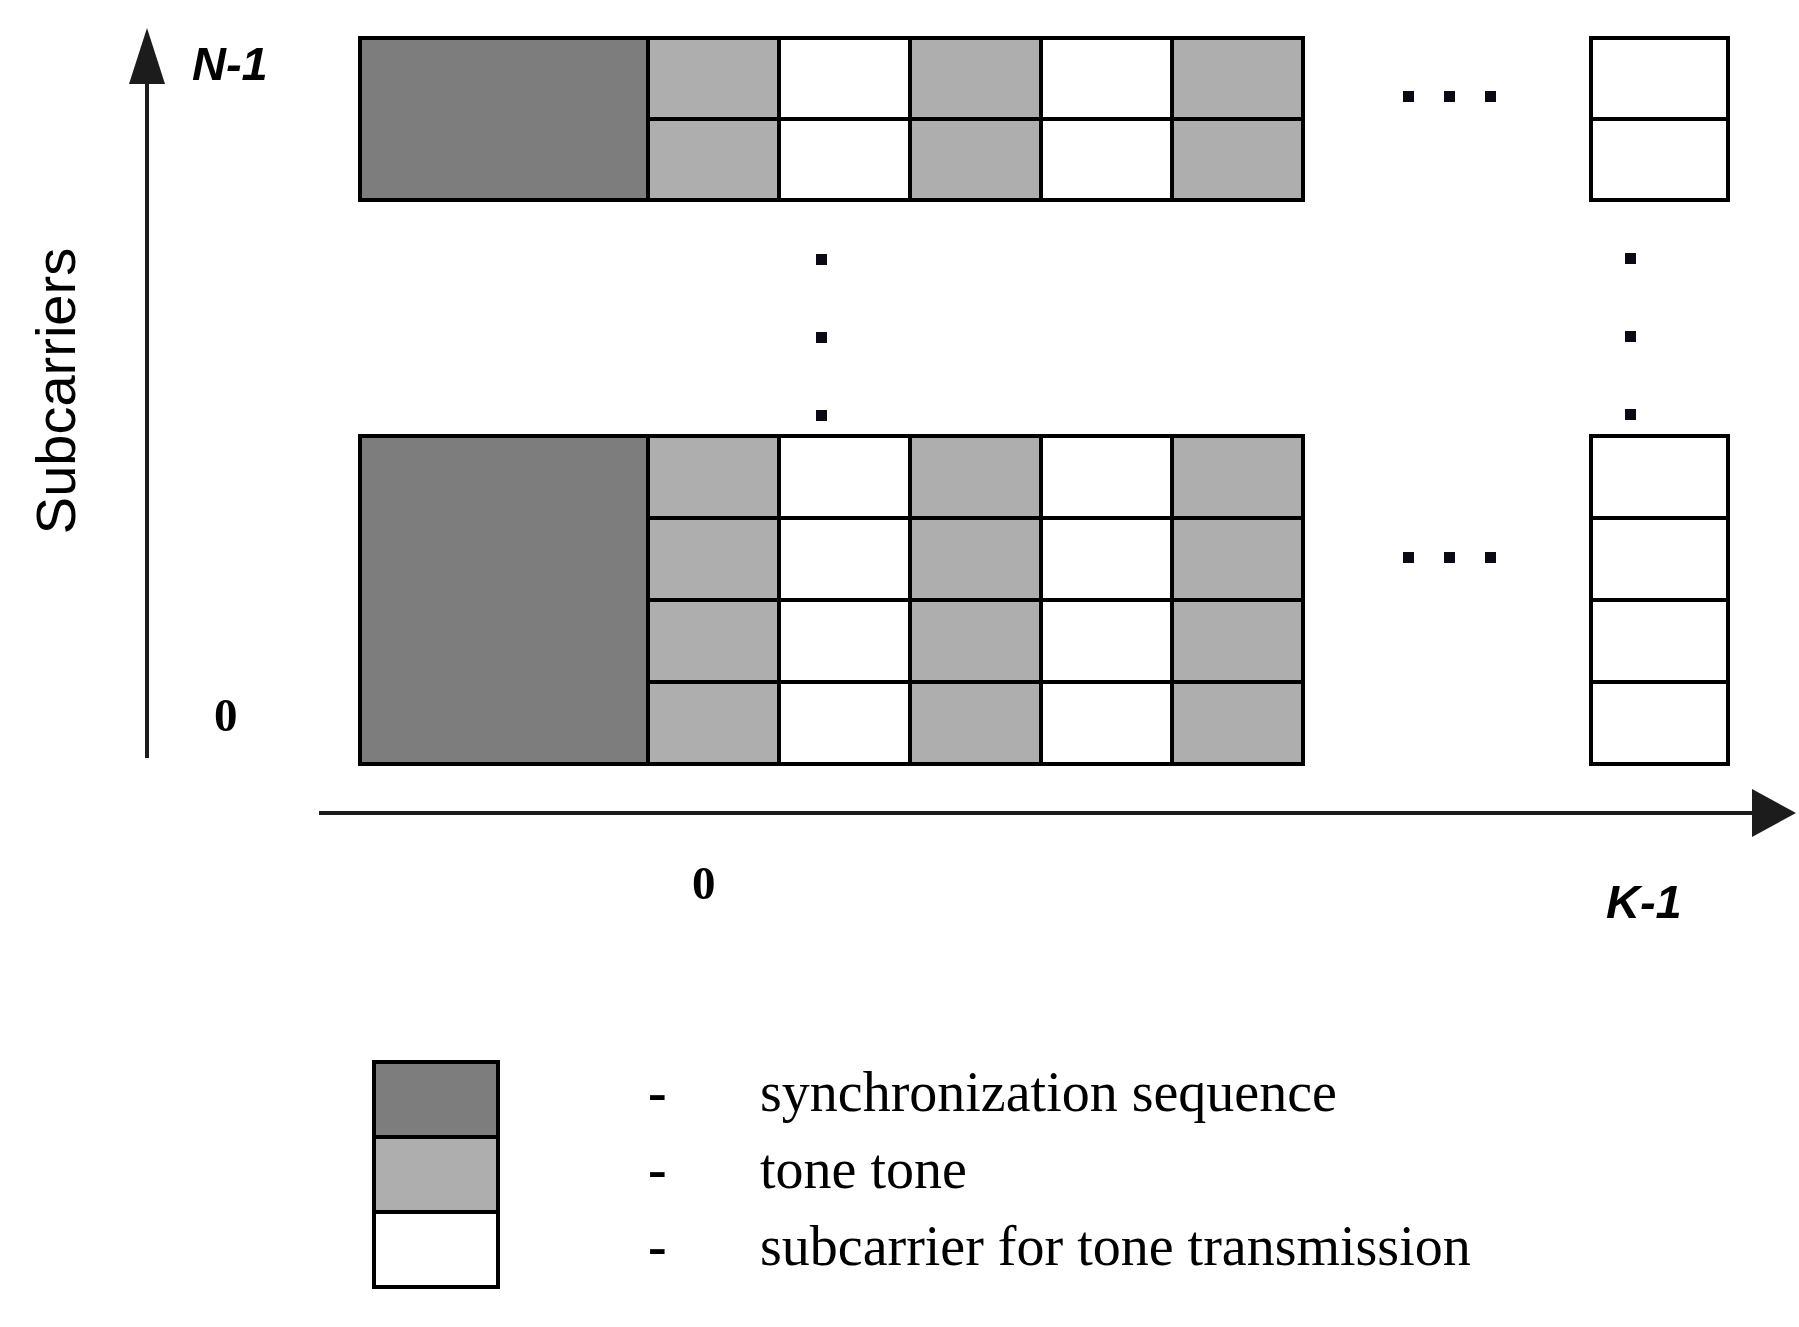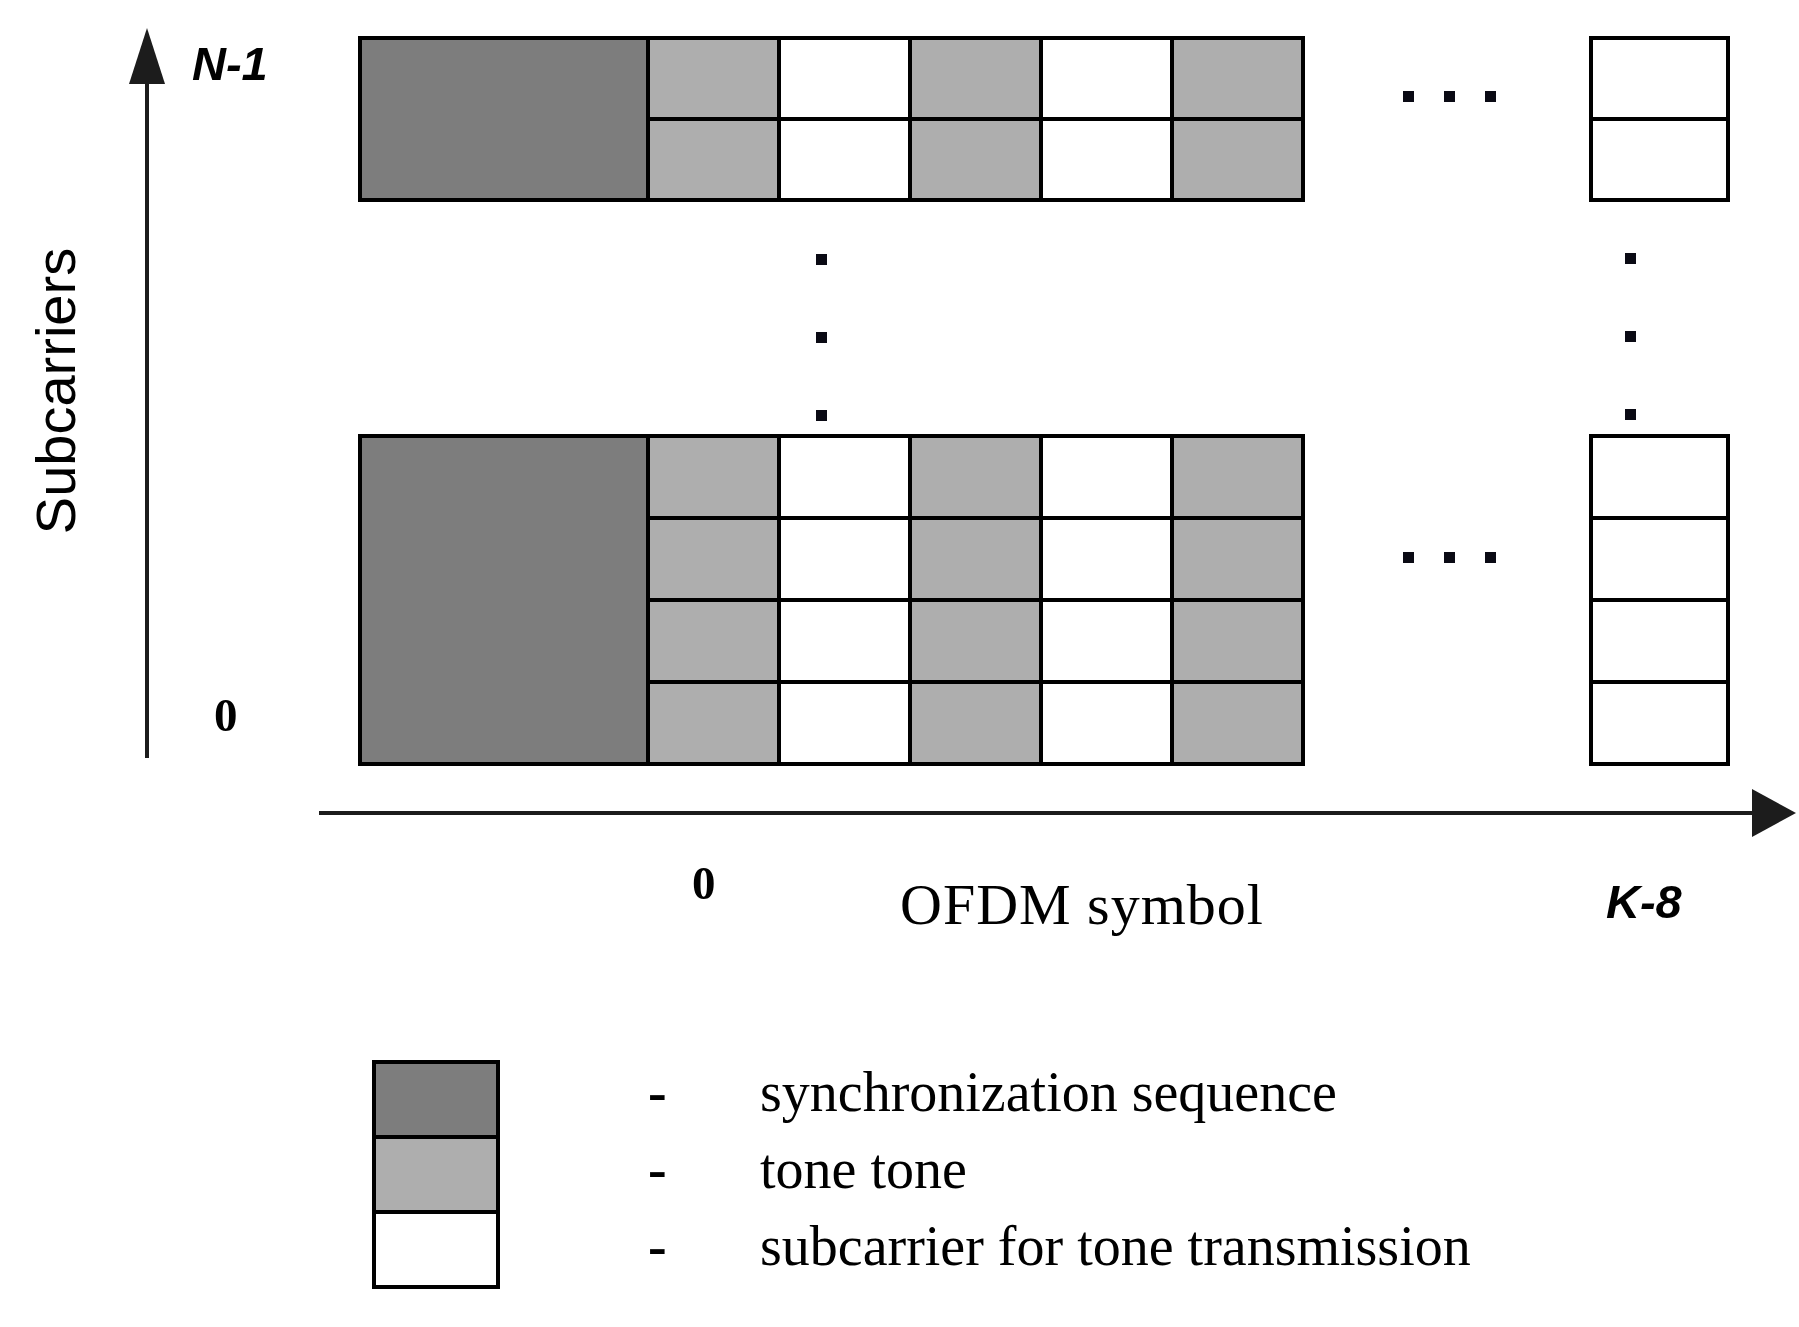--- a/index.html
+++ b/index.html
@@ -83,22 +83,21 @@
 
   <div class="abs axis-line" id="y-axis-line"></div>
   <div class="abs arrowhead" id="y-axis-arrowhead"></div>
   <div class="abs lbl" id="y-axis-title">Subcarriers</div>
   <div class="abs lbl" id="y-tick-top">N-1</div>
   <div class="abs lbl" id="y-tick-bottom">0</div>
 
   <div class="abs axis-line" id="x-axis-line"></div>
   <div class="abs arrowhead" id="x-axis-arrowhead"></div>
   <div class="abs lbl" id="x-tick-first">0</div>
-  <div class="abs lbl" id="x-axis-title">OFDM symbol</div>
-  <div class="abs lbl" id="x-tick-last">K-8</div>
+  <div class="abs lbl" id="x-tick-last">K-1</div>
 
   <div class="abs block" id="top-block">
       <div class="cell" style="background: rgb(125, 125, 125); grid-area: 1 / 1 / span 2;"></div>
       <div class="cell" style="background: rgb(174, 174, 174); grid-area: 1 / 2 / span 1;"></div>
       <div class="cell" style="background: rgb(174, 174, 174); grid-area: 2 / 2 / span 1;"></div>
       <div class="cell" style="background: rgb(255, 255, 255); grid-area: 1 / 3 / span 1;"></div>
       <div class="cell" style="background: rgb(255, 255, 255); grid-area: 2 / 3 / span 1;"></div>
       <div class="cell" style="background: rgb(174, 174, 174); grid-area: 1 / 4 / span 1;"></div>
       <div class="cell" style="background: rgb(174, 174, 174); grid-area: 2 / 4 / span 1;"></div>
       <div class="cell" style="background: rgb(255, 255, 255); grid-area: 1 / 5 / span 1;"></div>

